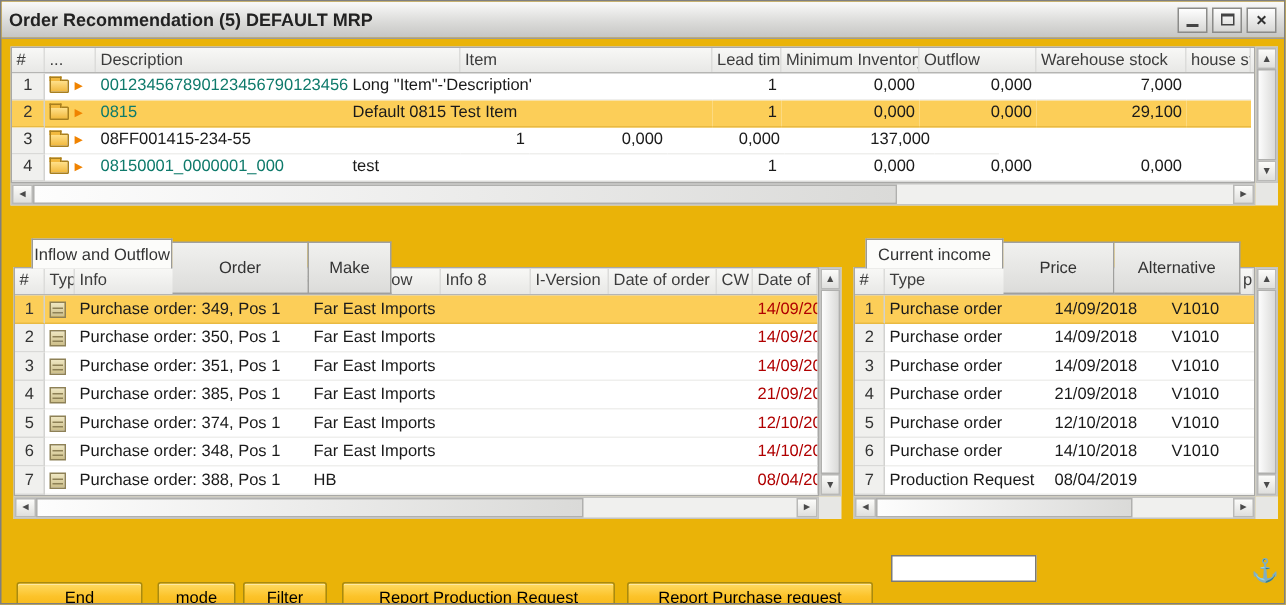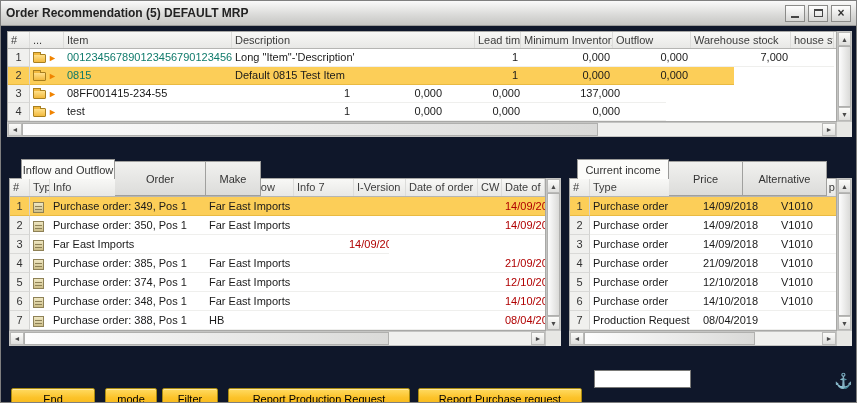--- a/index.html
+++ b/index.html
@@ -1,17 +1,17 @@
 <!DOCTYPE html>
 <html><head>
 <meta charset="utf-8">
 <style>
   *{margin:0;padding:0;box-sizing:border-box}
   body{background:#ffffff;font-family:"Liberation Sans",sans-serif}
-  .w{position:relative;width:857px;height:403px;background:#0f172a;border:1px solid #7f7f7f;overflow:hidden;font-size:11px;color:#1a1a1a}
+  .w{position:relative;width:857px;height:403px;background:#eab308;border:1px solid #7f7f7f;overflow:hidden;font-size:11px;color:#1a1a1a}
   
   .tb{position:absolute;left:0;top:0;right:0;height:25px;background:linear-gradient(#fafafa,#d9d9d7 60%,#c6c6c4);border-bottom:1px solid #9b9b99;display:flex;align-items:center;padding:0 5px}
   .tb .ttl{font-size:12px;font-weight:bold;color:#222;flex:1;white-space:nowrap;overflow:hidden}
   .winbtn{width:20px;height:17px;margin-left:3px;border:1px solid #8b8b89;background:linear-gradient(#fefefe,#d7d7d5);display:flex;align-items:center;justify-content:center;cursor:default}
   .minbar{display:block;width:8px;height:2px;background:#444;margin-top:8px}
   .maxbox{display:block;width:9px;height:8px;border:1px solid #444;border-top-width:2px}
   .xglyph{font-size:12px;font-weight:bold;color:#333;line-height:1}
   
   .gridbox{position:absolute;background:#fff;border:1px solid #a8a8a6;overflow:hidden}
   .tr{display:flex}
@@ -77,22 +77,22 @@
       </span>
     <span class="winbtn">
         <span class="xglyph">×</span>
       </span>
   </div>
 
   <div class="gridbox g1" style="left:6px;top:30px;width:830px;height:91px">
     <div class="tr trh">
       <div class="td a0">#</div>
       <div class="td a1">...</div>
+      <div class="td a3">Description</div>
       <div class="td a2">Item</div>
-      <div class="td a3">Description</div>
       <div class="td a4">Lead time</div>
       <div class="td a5">Minimum Inventory</div>
       <div class="td a6">Outflow</div>
       <div class="td a7">Warehouse stock</div>
       <div class="td a8">house stoc</div>
     </div>
     <div class="tr">
       <div class="td a0 rn">1</div>
       <div class="td a1"><span class="folder"></span><span class="linkarrow">►</span></div>
       <div class="td a2 teal">00123456789012345679012345679</div>
@@ -104,35 +104,37 @@
       <div class="td a8"></div>
     </div>
     <div class="tr sel">
       <div class="td a0 rn">2</div>
       <div class="td a1"><span class="folder"></span><span class="linkarrow">►</span></div>
       <div class="td a2 teal">0815</div>
       <div class="td a3">Default 0815 Test Item</div>
       <div class="td a4 r">1</div>
       <div class="td a5 r">0,000</div>
       <div class="td a6 r">0,000</div>
+      <div class="td a7 r">29,100</div>
       <div class="td a8"></div>
     </div>
     <div class="tr">
       <div class="td a0 rn">3</div>
       <div class="td a1"><span class="folder"></span><span class="linkarrow">►</span></div>
       <div class="td a3">08FF001415-234-55</div>
       <div class="td a4 r">1</div>
       <div class="td a5 r">0,000</div>
       <div class="td a6 r">0,000</div>
       <div class="td a7 r">137,000</div>
       <div class="td a8"></div>
     </div>
     <div class="tr">
       <div class="td a0 rn">4</div>
       <div class="td a1"><span class="folder"></span><span class="linkarrow">►</span></div>
+      <div class="td a2 teal">08150001_0000001_000</div>
       <div class="td a3">test</div>
       <div class="td a4 r">1</div>
       <div class="td a5 r">0,000</div>
       <div class="td a6 r">0,000</div>
       <div class="td a7 r">0,000</div>
       <div class="td a8"></div>
     </div>
   </div>
   <div class="vsb" style="left:836px;top:30px;height:91px">
     <div class="sar">▲</div>
@@ -155,21 +157,21 @@
     <div class="tab" style="width:91px">Order</div>
     <div class="tab" style="width:55px">Make</div>
   </div>
 
   <div class="gridbox g2" style="left:8px;top:177px;width:537px;height:153px">
     <div class="tr trh">
       <div class="td b0">#</div>
       <div class="td b1">Typ</div>
       <div class="td b3">Info</div>
       <div class="td b2">Planned Inflow and Outflow</div>
-      <div class="td b4">Info 7</div>
+      <div class="td b4">Info 8</div>
       <div class="td b5">I-Version</div>
       <div class="td b6">Date of order</div>
       <div class="td b7">CW</div>
       <div class="td b8">Date of</div>
     </div>
     <div class="tr sel">
       <div class="td b0 rn">1</div>
       <div class="td b1"><span class="po"></span></div>
       <div class="td b2">Purchase order: 349, Pos 1</div>
       <div class="td b3">Far East Imports</div>
@@ -186,20 +188,21 @@
       <div class="td b3">Far East Imports</div>
       <div class="td b4"></div>
       <div class="td b5"></div>
       <div class="td b6"></div>
       <div class="td b7"></div>
       <div class="td b8 red">14/09/2018</div>
     </div>
     <div class="tr">
       <div class="td b0 rn">3</div>
       <div class="td b1"><span class="po"></span></div>
+      <div class="td b2">Purchase order: 351, Pos 1</div>
       <div class="td b3">Far East Imports</div>
       <div class="td b4"></div>
       <div class="td b5"></div>
       <div class="td b6"></div>
       <div class="td b7"></div>
       <div class="td b8 red">14/09/2018</div>
     </div>
     <div class="tr">
       <div class="td b0 rn">4</div>
       <div class="td b1"><span class="po"></span></div>

